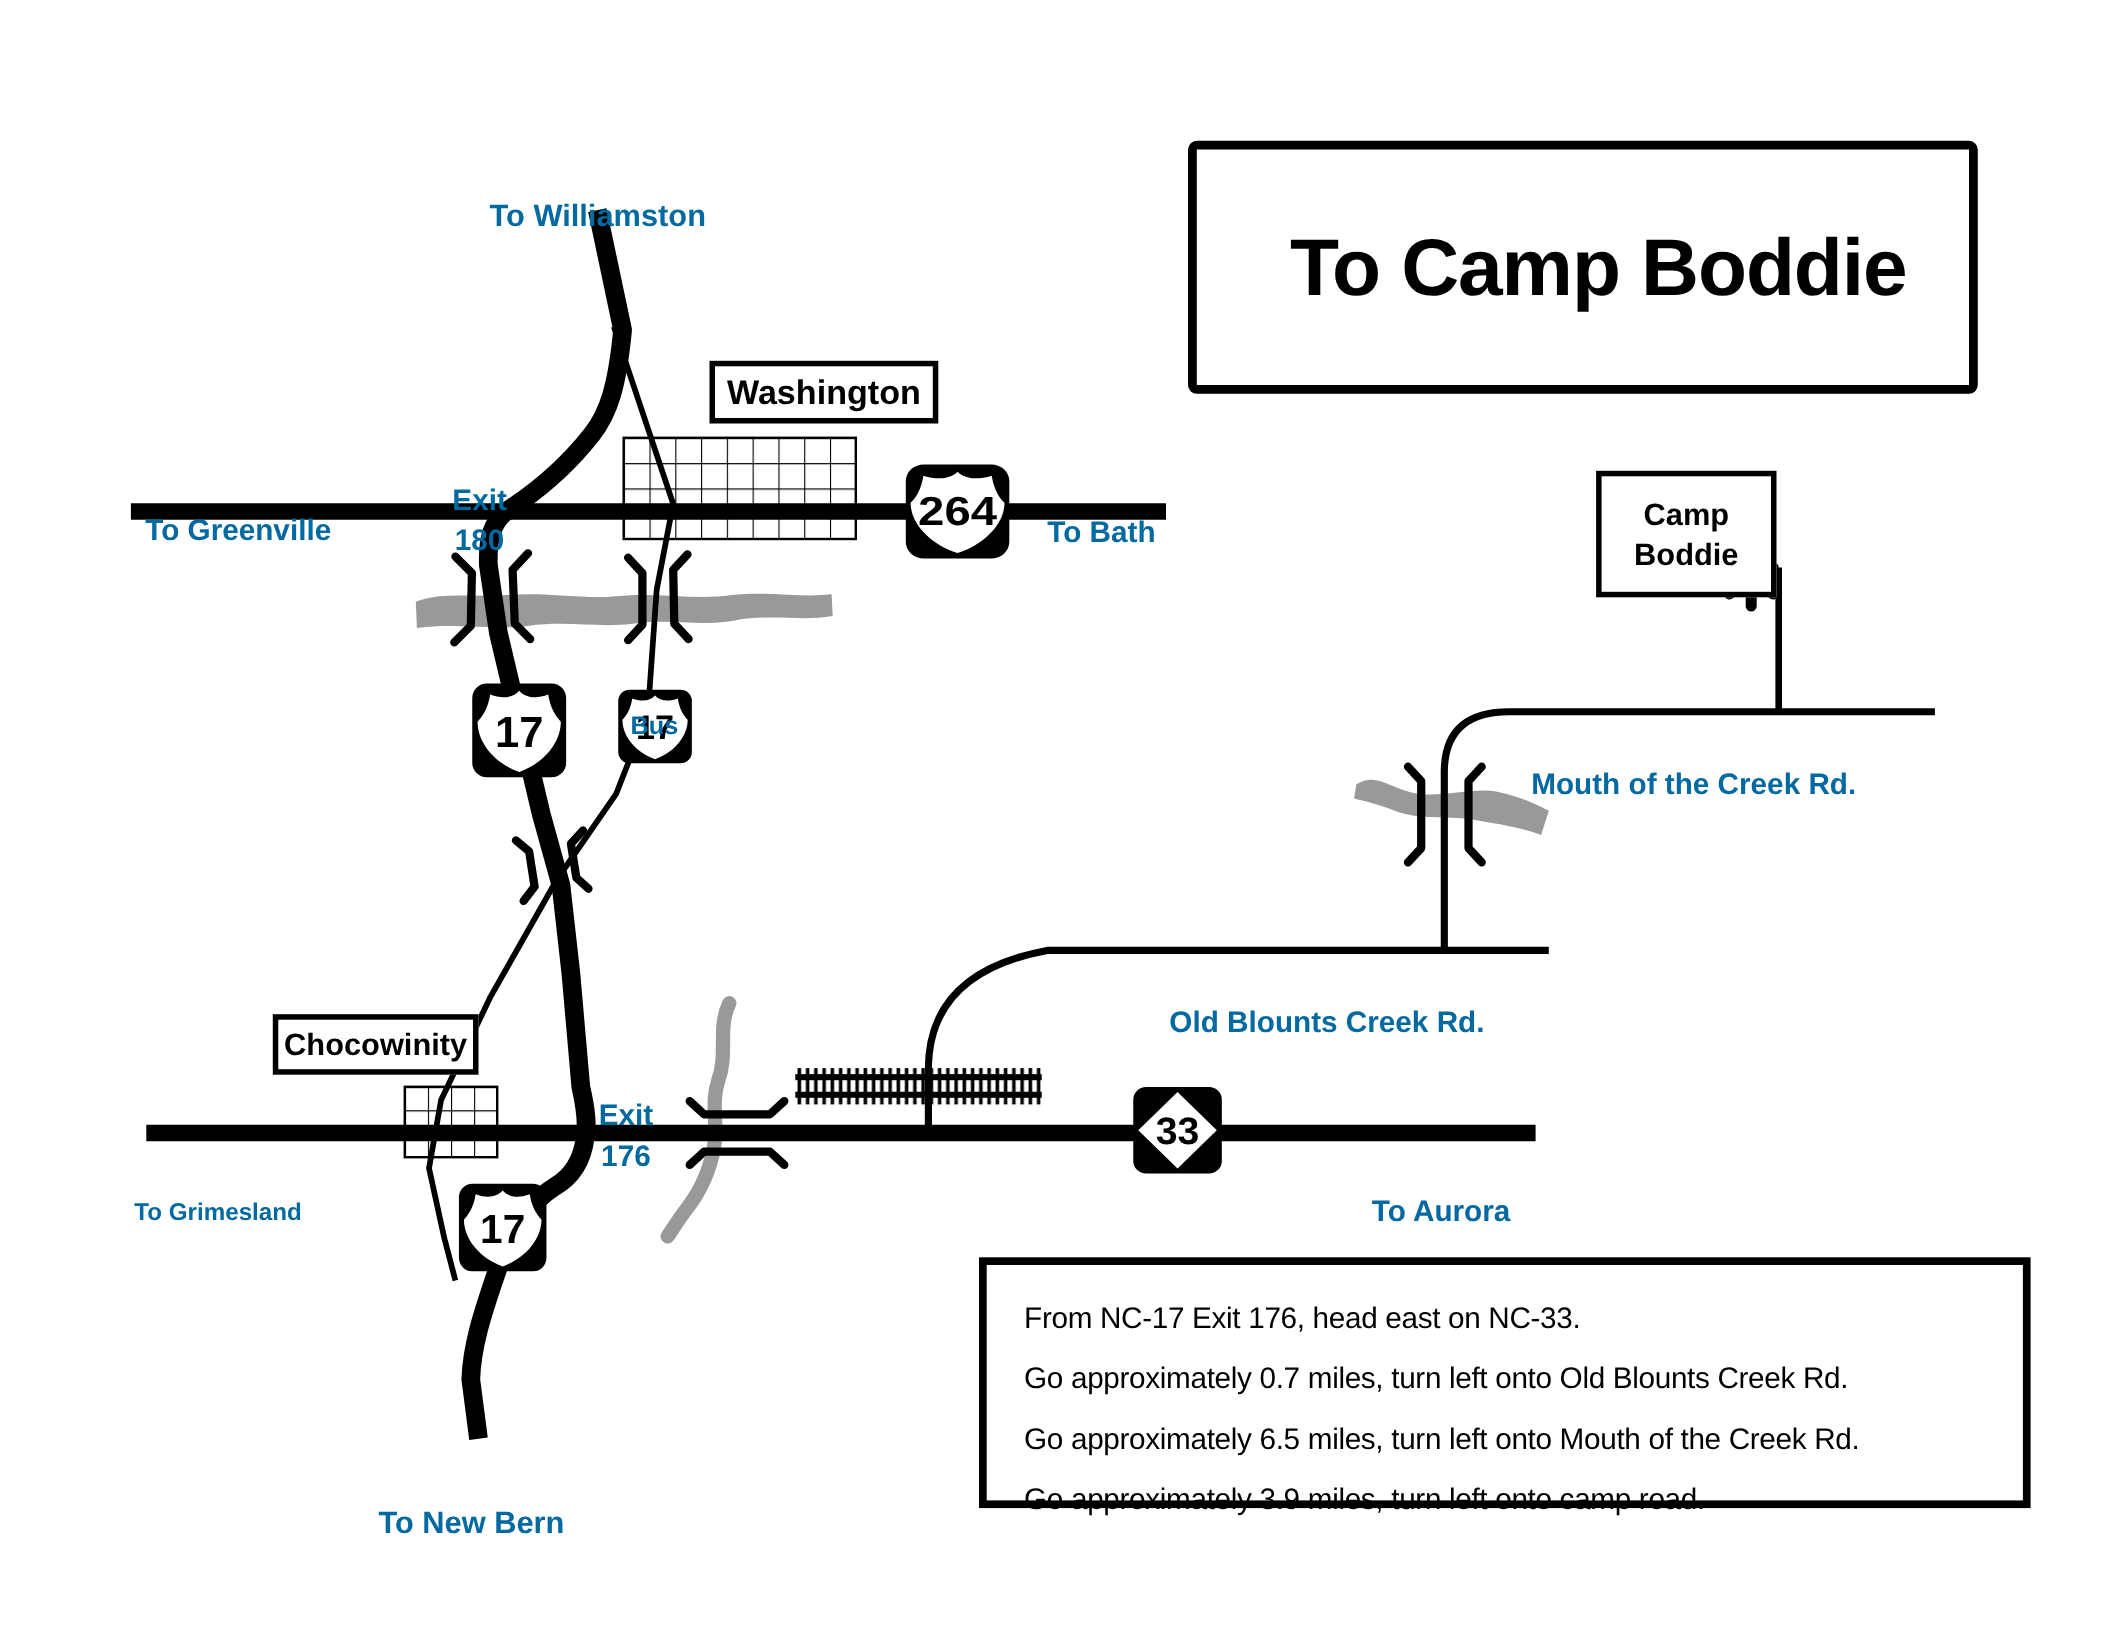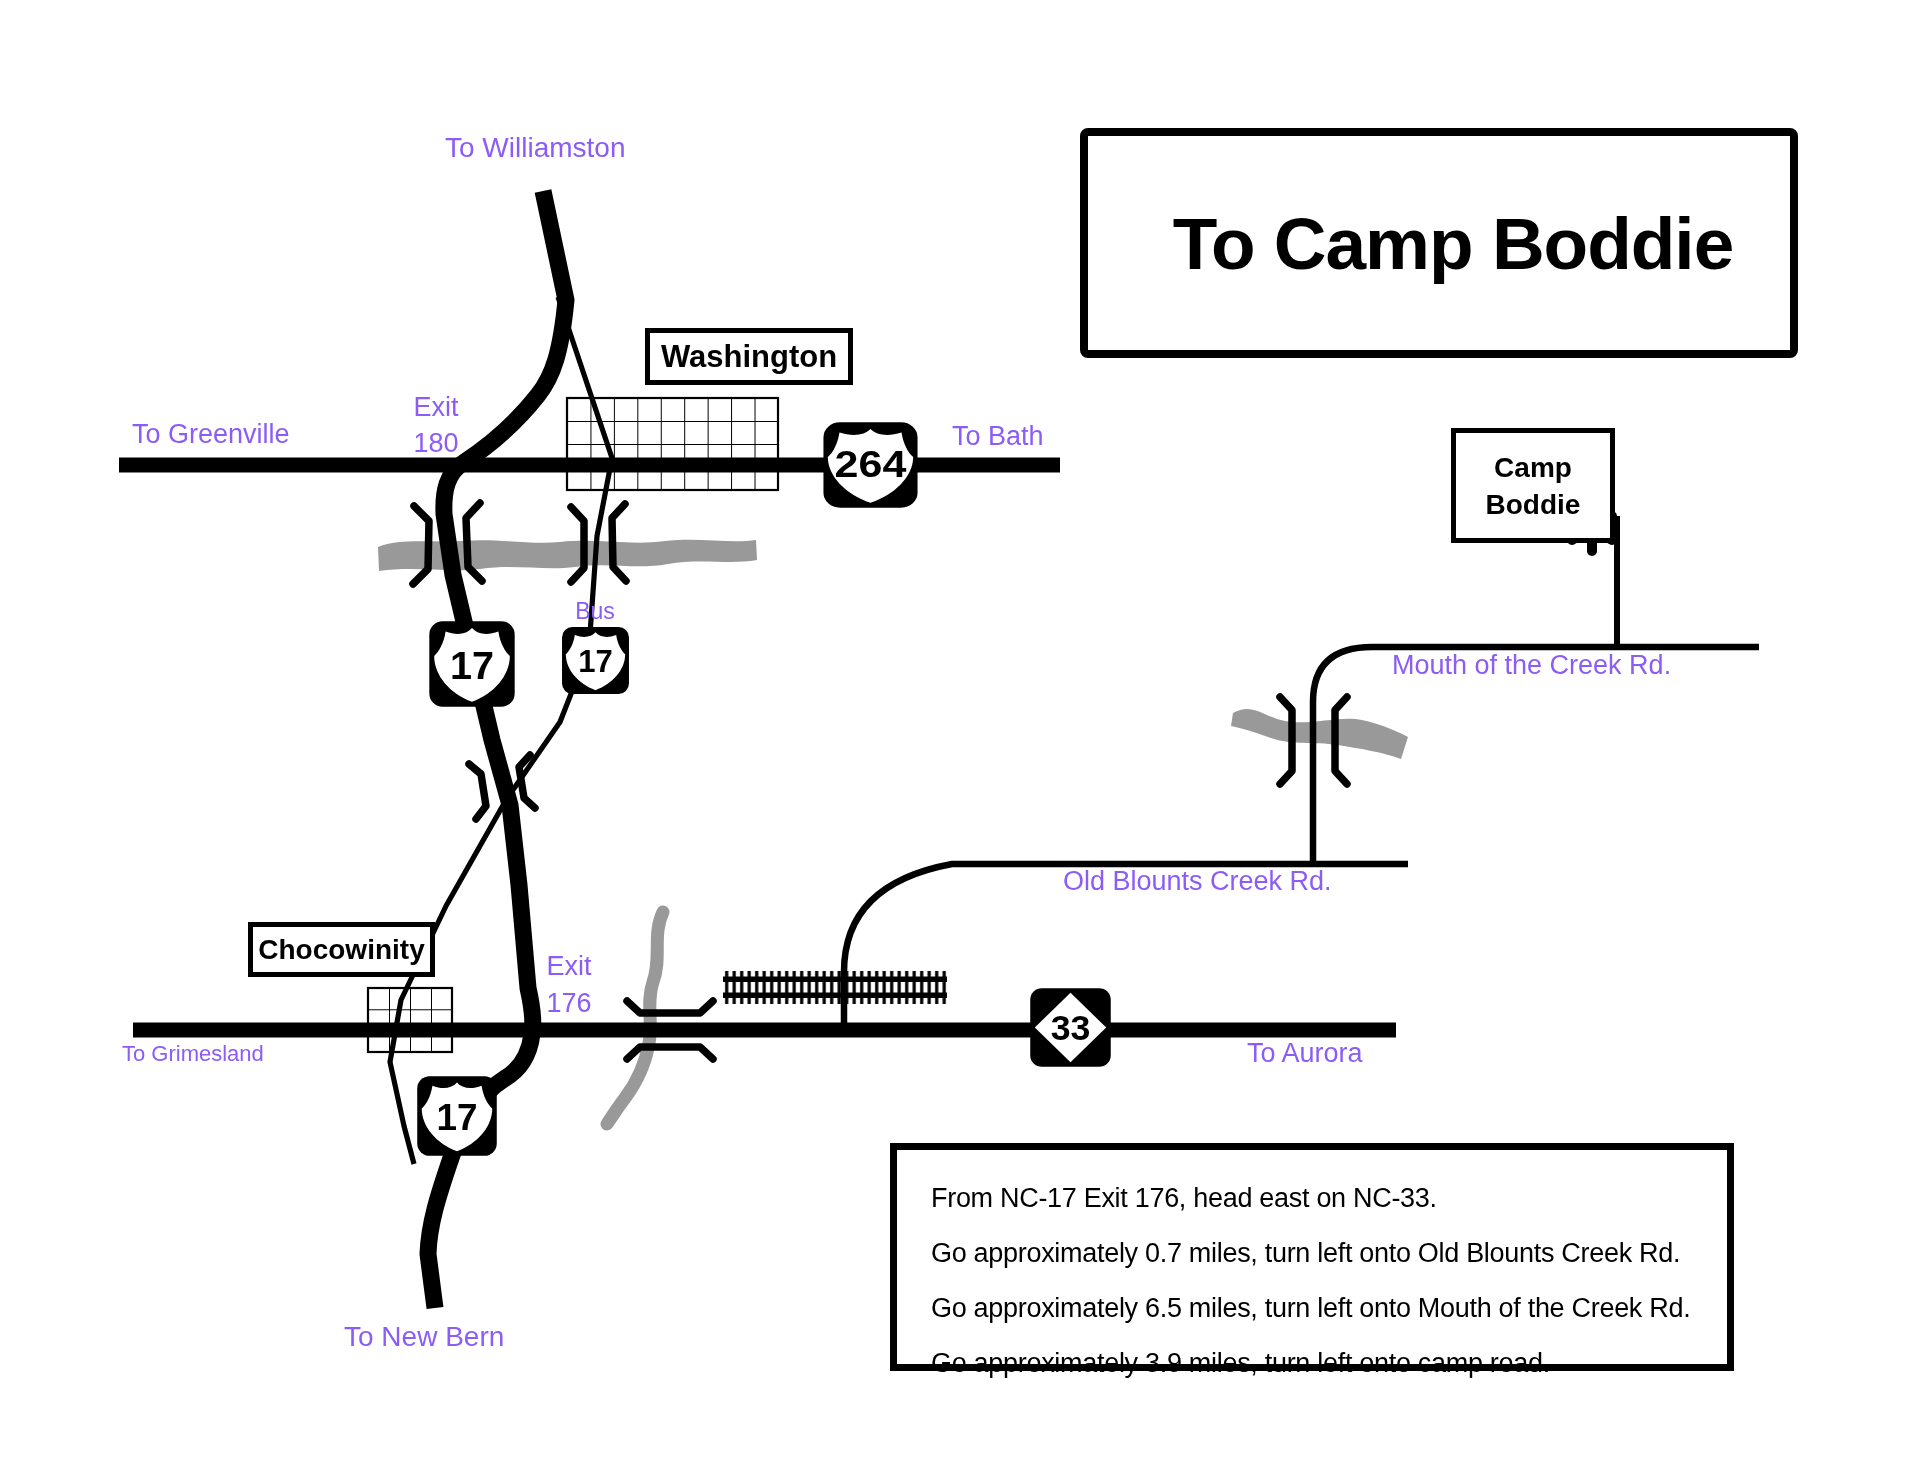--- a/index.html
+++ b/index.html
@@ -1,29 +1,29 @@
 <!DOCTYPE html>
 <html><head>
 <meta charset="utf-8">
 <style>
   html,body{margin:0;padding:0;background:#fff;}
   .map{position:relative;width:1920px;height:1484px;background:#fff;
        font-family:"Liberation Sans",sans-serif;overflow:hidden;color:#000;}
   .art{position:absolute;left:0;top:0;}
-  .lbl{position:absolute;font-weight:normal;color:#8b5cf6;white-space:nowrap;line-height:1.1;}
+  .lbl{position:absolute;font-weight:bold;color:#0369a1;white-space:nowrap;line-height:1.1;margin-top:48px;}
   .lbl.center{text-align:center;}
   .box{position:absolute;border:5px solid #000;background:#fff;box-sizing:border-box;
        display:flex;flex-direction:column;align-items:center;justify-content:center;
        font-weight:bold;color:#000;text-align:center;margin-left:40px;}
   .title-box{position:absolute;left:1080px;top:128px;width:718px;height:230px;
        border:8px solid #000;border-radius:8px;background:#fff;box-sizing:border-box;
        display:flex;flex-direction:column;align-items:center;justify-content:center;padding-left:28px;}
   .title-main{font-weight:bold;font-size:73px;letter-spacing:-1px;line-height:1.0;}
   .title-sub{font-size:38px;margin-top:16px;font-weight:normal;}
-  .dir-box{position:absolute;left:890px;top:1143px;width:844px;height:228px;
+  .dir-box{position:absolute;left:890px;top:1143px;width:956px;height:228px;
        border:7px solid #000;background:#fff;box-sizing:border-box;
        padding:21px 10px 16px 34px;}
   .dir-line{font-size:27px;line-height:55px;letter-spacing:-0.3px;white-space:nowrap;}
   .shield{position:absolute;}
   .shield svg{display:block;}
   .shield text{font-family:"Liberation Sans",sans-serif;font-weight:bold;fill:#000;}
 </style>
 </head>
 <body>
 

